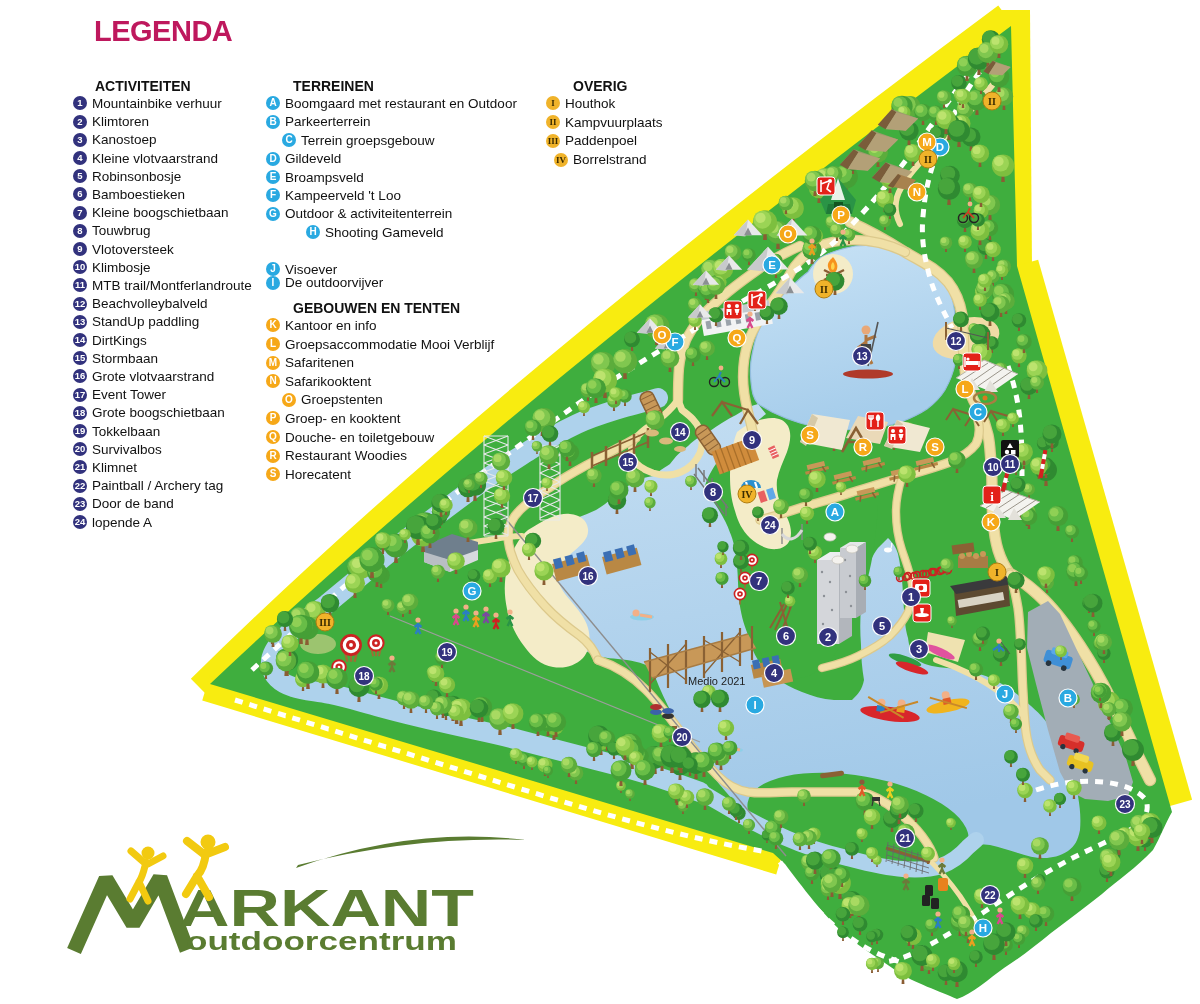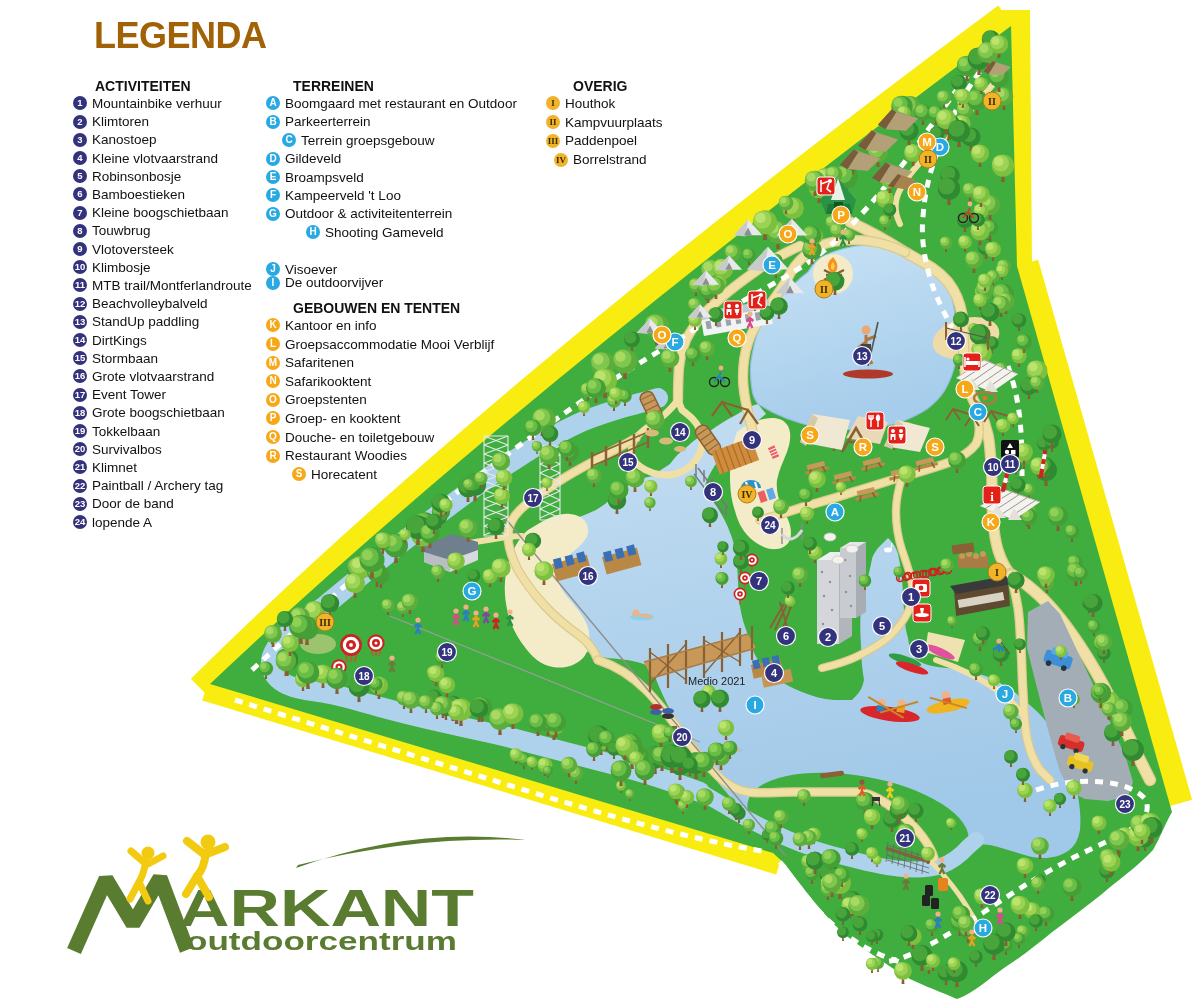--- a/index.html
+++ b/index.html
@@ -4,21 +4,21 @@
 body{width:1200px;height:1004px;position:relative;font-family:"Liberation Sans",sans-serif;overflow:hidden;}
 .hdr{position:absolute;font-weight:bold;font-size:14px;color:#111;white-space:nowrap;}
 .row{position:absolute;font-size:13.5px;color:#111;white-space:nowrap;height:14px;line-height:14px;}
 .b{display:inline-block;width:14px;height:14px;border-radius:50%;color:#fff;font-weight:bold;text-align:center;vertical-align:middle;margin-right:5px;position:relative;top:-1px;}
 .n{background:#32327d;font-size:9.5px;line-height:14px;}
 .t{background:#29a9e1;font-size:10px;line-height:14px;}
 .g{background:#f6a818;font-size:10px;line-height:14px;}
 .o{background:#f0b32a;color:#3a2c00;font-size:9px;line-height:14px;font-family:"Liberation Serif",serif;}
 </style></head><body>
 
-<div style="position:absolute;left:94px;top:15px;font-size:36px;font-weight:bold;color:#a16207;letter-spacing:-0.5px;">LEGENDA</div>
+<div style="position:absolute;left:94px;top:15px;font-size:29px;font-weight:bold;color:#be185d;letter-spacing:-0.5px;">LEGENDA</div>
 
 <div class="hdr" style="left:95px;top:78px;">ACTIVITEITEN</div>
 <div class="row" style="left:73px;top:97.0px;"><span class="b n">1</span>Mountainbike verhuur</div>
 <div class="row" style="left:73px;top:115.2px;"><span class="b n">2</span>Klimtoren</div>
 <div class="row" style="left:73px;top:133.4px;"><span class="b n">3</span>Kanostoep</div>
 <div class="row" style="left:73px;top:151.6px;"><span class="b n">4</span>Kleine vlotvaarstrand</div>
 <div class="row" style="left:73px;top:169.8px;"><span class="b n">5</span>Robinsonbosje</div>
 <div class="row" style="left:73px;top:188.0px;"><span class="b n">6</span>Bamboestieken</div>
 <div class="row" style="left:73px;top:206.2px;"><span class="b n">7</span>Kleine boogschietbaan</div>
 <div class="row" style="left:73px;top:224.4px;"><span class="b n">8</span>Touwbrug</div>
@@ -49,25 +49,25 @@
 <div class="row" style="left:266px;top:207.4px;"><span class="b t">G</span>Outdoor &amp; activiteitenterrein</div>
 <div class="row" style="left:278px;top:225.8px;padding-left:28px;"><span class="b t">H</span>Shooting Gameveld</div>
 <div class="row" style="left:266px;top:244.2px;margin-top:32px;"><span class="b t">I</span>De outdoorvijver</div>
 <div class="row" style="left:266px;top:262.6px;"><span class="b t">J</span>Visoever</div>
 
 <div class="hdr" style="left:293px;top:300px;">GEBOUWEN EN TENTEN</div>
 <div class="row" style="left:266px;top:319.0px;"><span class="b g">K</span>Kantoor en info</div>
 <div class="row" style="left:266px;top:337.6px;"><span class="b g">L</span>Groepsaccommodatie Mooi Verblijf</div>
 <div class="row" style="left:266px;top:356.2px;"><span class="b g">M</span>Safaritenen</div>
 <div class="row" style="left:266px;top:374.8px;"><span class="b g">N</span>Safarikooktent</div>
-<div class="row" style="left:266px;top:393.4px;"><span class="b g">O</span>Groepstenten</div>
+<div class="row" style="left:282px;top:393.4px;"><span class="b g">O</span>Groepstenten</div>
 <div class="row" style="left:266px;top:412.0px;"><span class="b g">P</span>Groep- en kooktent</div>
 <div class="row" style="left:266px;top:430.6px;"><span class="b g">Q</span>Douche- en toiletgebouw</div>
 <div class="row" style="left:266px;top:449.2px;"><span class="b g">R</span>Restaurant Woodies</div>
-<div class="row" style="left:266px;top:467.8px;margin-left:26px;"><span class="b g">S</span>Horecatent</div>
+<div class="row" style="left:266px;top:467.8px;"><span class="b g">S</span>Horecatent</div>
 
 <div class="hdr" style="left:573px;top:78px;">OVERIG</div>
 <div class="row" style="left:546px;top:97.0px;"><span class="b o">I</span>Houthok</div>
 <div class="row" style="left:546px;top:115.7px;"><span class="b o">II</span>Kampvuurplaats</div>
 <div class="row" style="left:546px;top:134.4px;"><span class="b o">III</span>Paddenpoel</div>
 <div class="row" style="left:546px;top:153.1px;margin-left:8px;"><span class="b o">IV</span>Borrelstrand</div>
 <svg width="1200" height="1004" viewBox="0 0 1200 1004" style="position:absolute;left:0;top:0;" xmlns="http://www.w3.org/2000/svg">
 <defs>
 <linearGradient id="lk" x1="0" y1="0" x2="0.2" y2="1">
         <stop offset="0" stop-color="#c4def2"></stop>

